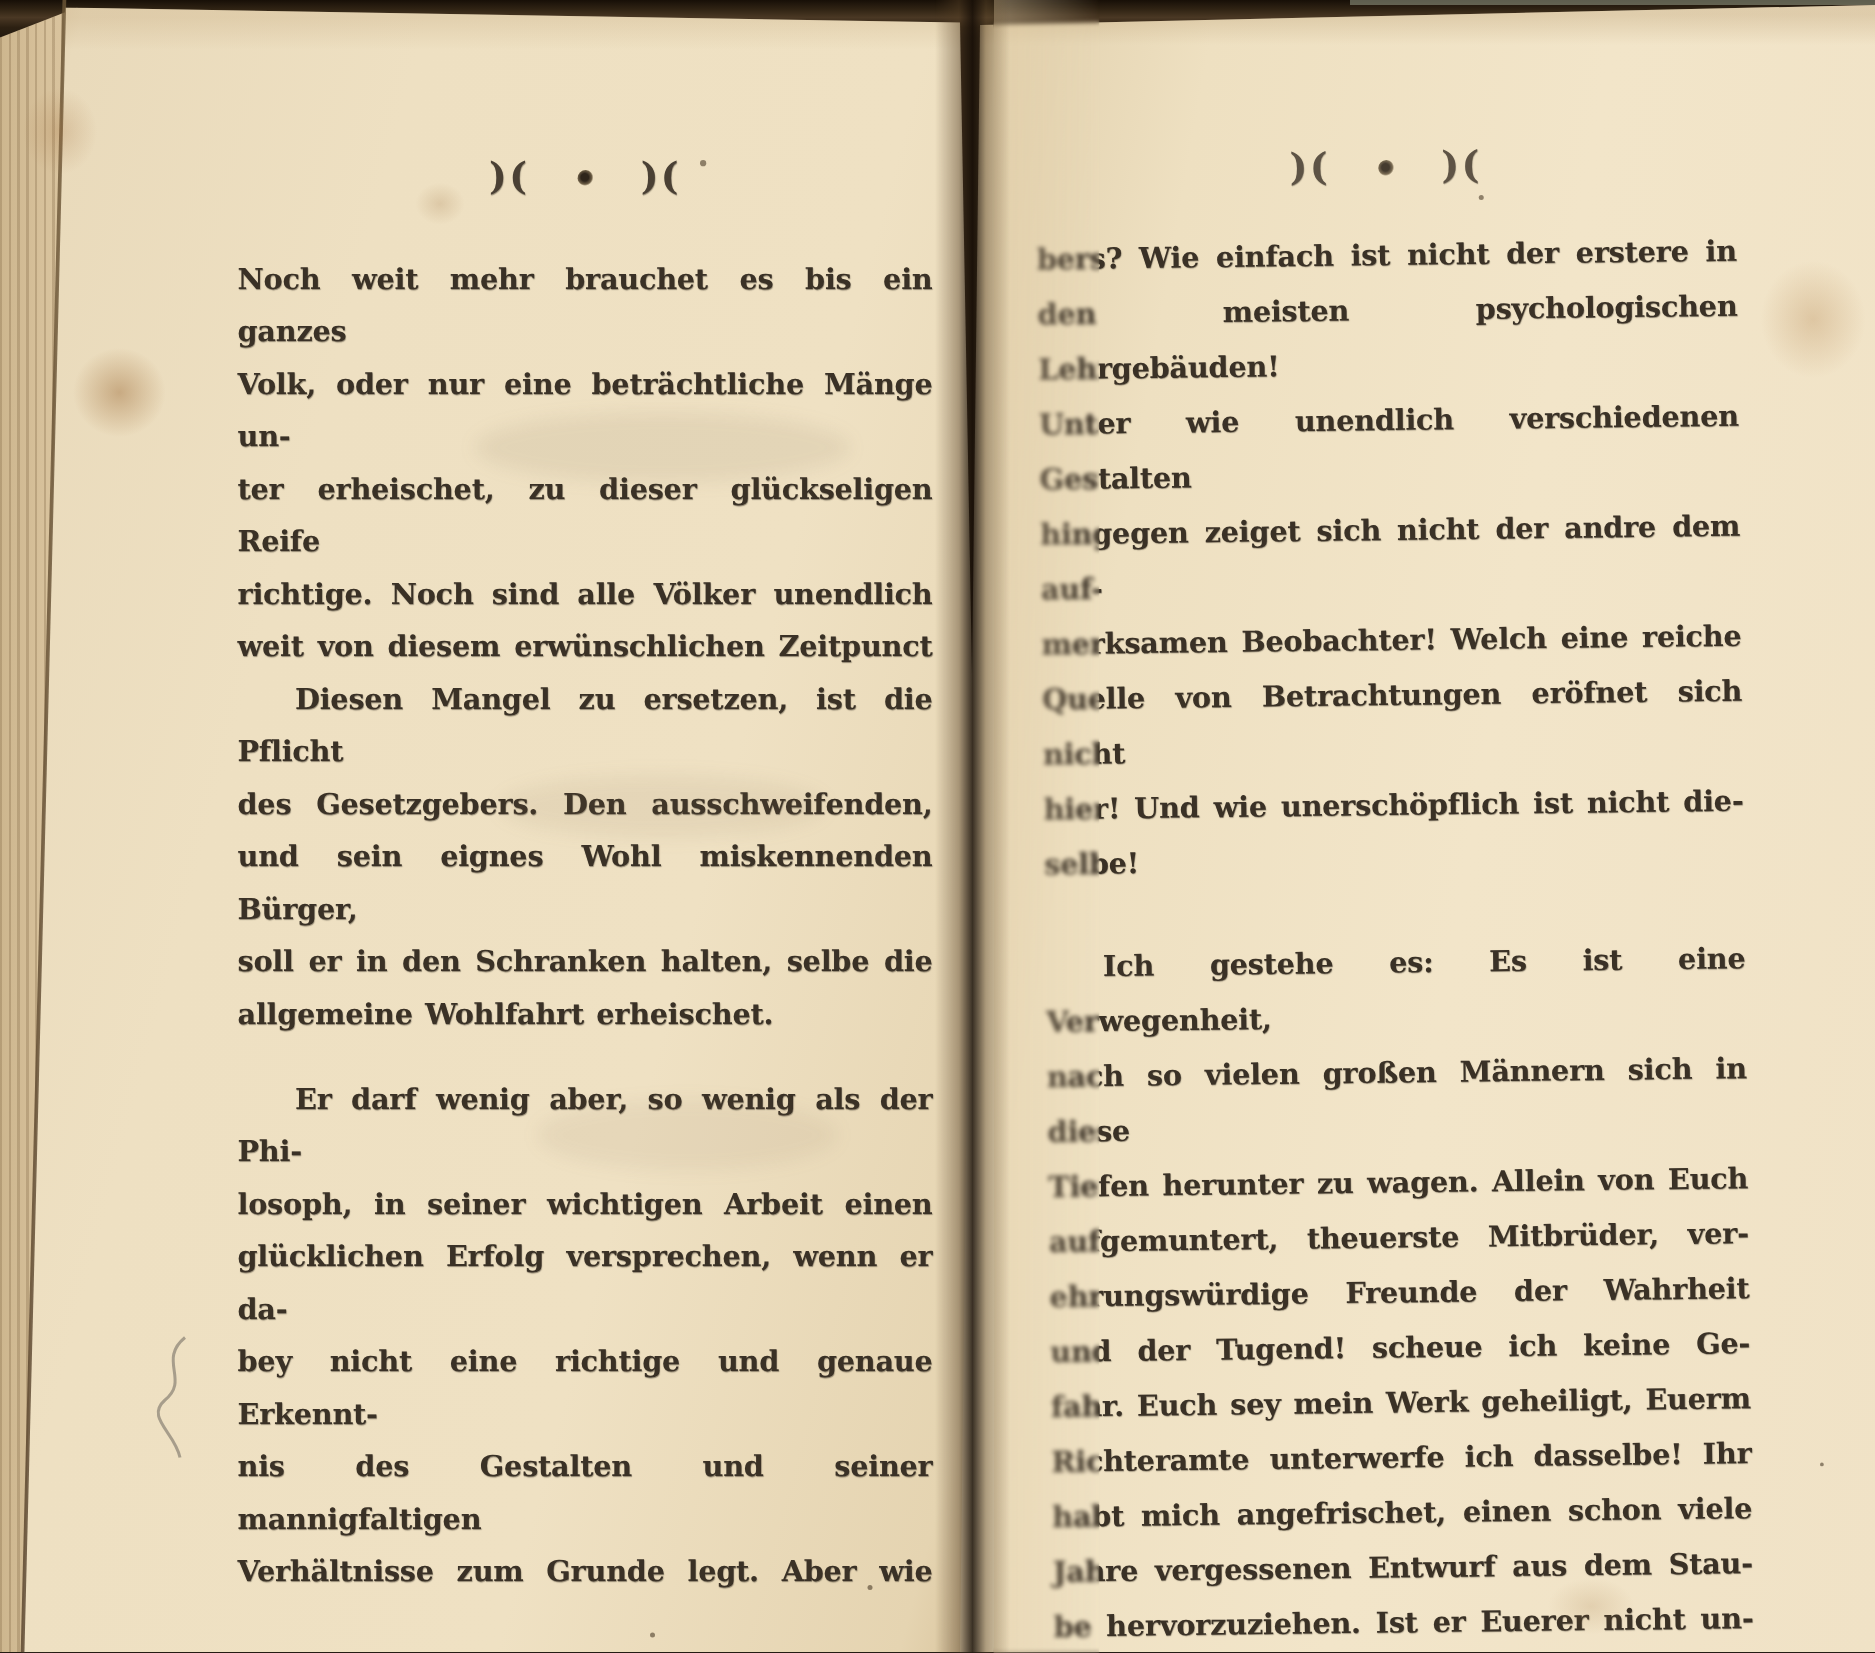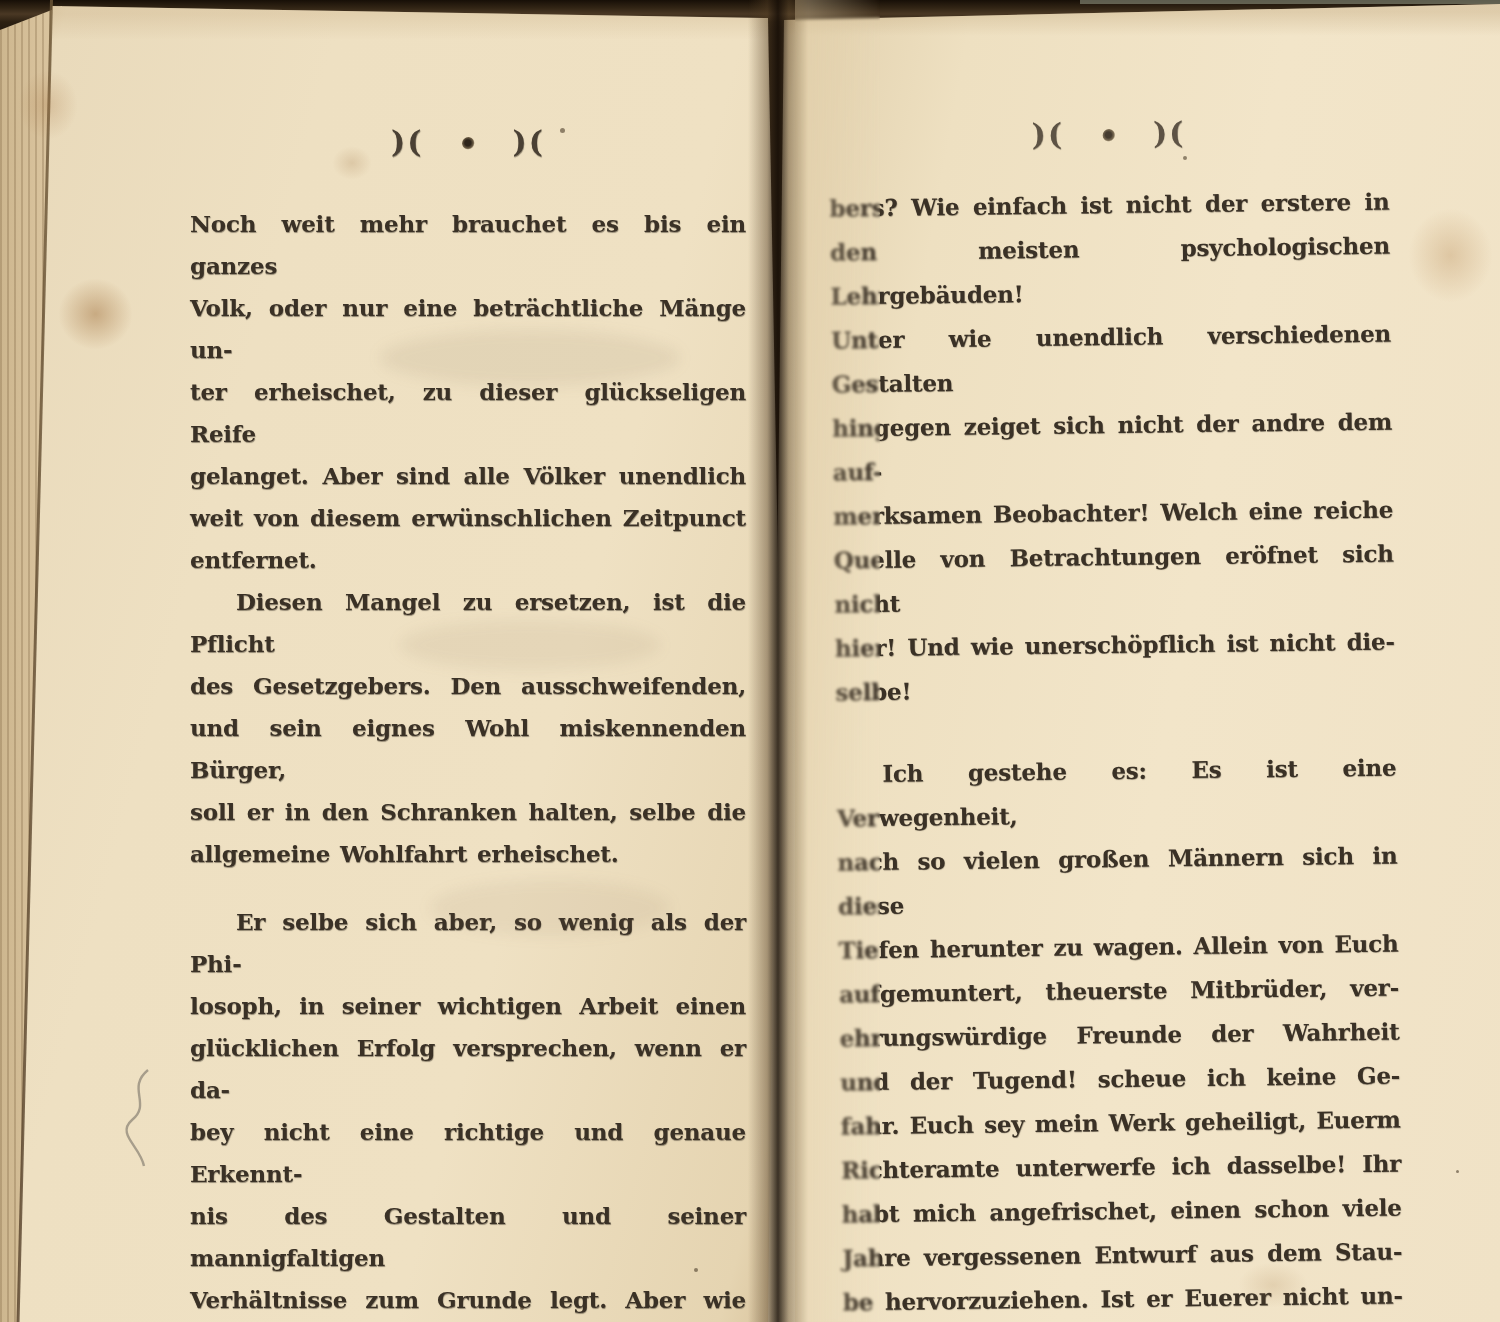--- a/index.html
+++ b/index.html
@@ -95,33 +95,32 @@
 
   <div class="ornament orn-left ink">
     <span>)(</span><span class="odot"></span><span>)(</span>
   </div>
 
   <div class="textblock left-text ink">
     <div class="para">
         <div class="line">Noch weit mehr brauchet es bis ein ganzes</div>
         <div class="line">Volk, oder nur eine beträchtliche Mänge un-</div>
         <div class="line">ter erheischet, zu dieser glückseligen Reife</div>
-        <div class="line">gelanget.  Aber sind alle Völker unendlich</div>
+        <div class="line">richtige.  Noch sind alle Völker unendlich</div>
         <div class="line">weit von diesem erwünschlichen Zeitpunct</div>
-        <div class="line last">entfernet.</div>
       </div>
     <div class="para gap35">
         <div class="line indent">Diesen Mangel zu ersetzen, ist die Pflicht</div>
         <div class="line">des Gesetzgebers.  Den ausschweifenden,</div>
         <div class="line">und sein eignes Wohl miskennenden Bürger,</div>
         <div class="line">soll er in den Schranken halten, selbe die</div>
         <div class="line last">allgemeine Wohlfahrt erheischet.</div>
       </div>
     <div class="para gap26">
-        <div class="line indent">Er selbe sich aber, so wenig als der Phi-</div>
+        <div class="line indent">Er darf wenig aber, so wenig als der Phi-</div>
         <div class="line">losoph, in seiner wichtigen Arbeit einen</div>
         <div class="line">glücklichen Erfolg versprechen, wenn er da-</div>
         <div class="line">bey nicht eine richtige und genaue Erkennt-</div>
         <div class="line">nis des Gestalten und seiner mannigfaltigen</div>
         <div class="line">Verhältnisse zum Grunde legt.  Aber wie</div>
       </div>
 
   </div>
 
   <div class="rightwrap">

